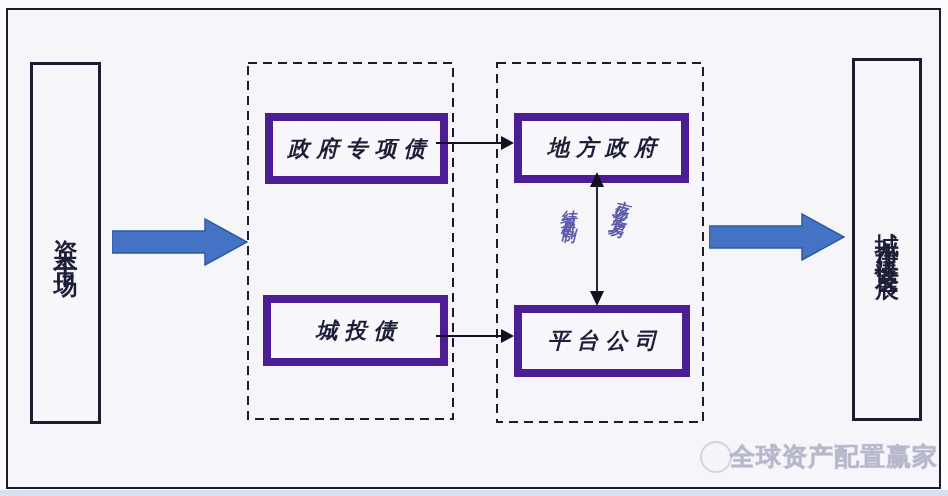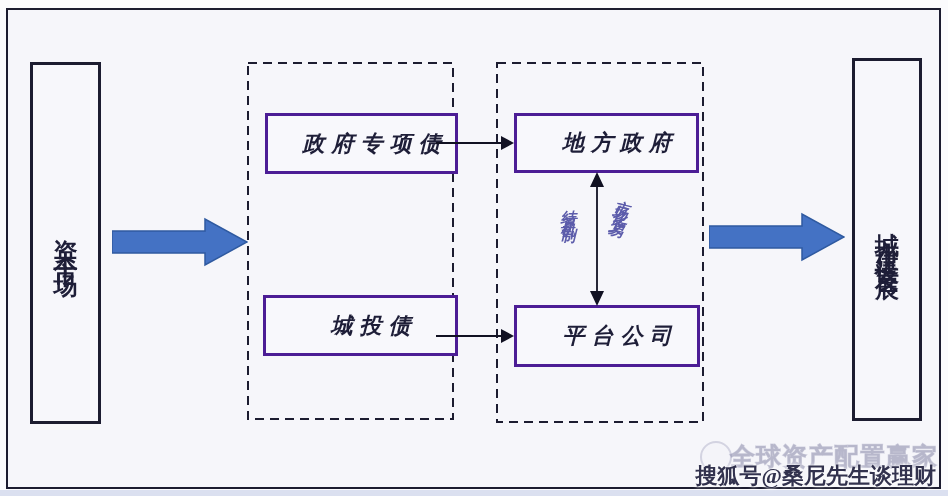--- a/index.html
+++ b/index.html
@@ -19,24 +19,24 @@
   }
   .vbox{
     position:absolute;border:3px solid #1c1c30;background:#f7f7fb;
     display:flex;align-items:center;justify-content:center;
   }
   .vbox .vtext{
     writing-mode:vertical-rl;text-orientation:upright;
     font-weight:bold;color:#1e1e38;font-size:24px;
   }
   .node{
-    position:absolute;border:3px solid #4c1d95;background:#f8f8fc;
+    position:absolute;border:8px solid #4c1d95;background:#f8f8fc;
     display:flex;align-items:center;justify-content:center;
     font-weight:bold;font-style:italic;color:#1e1e38;
-    font-size:22px;letter-spacing:7px;text-indent:7px;padding-left:20px;
+    font-size:22px;letter-spacing:7px;text-indent:7px;
   }
   .dashed-rect{position:absolute;}
   .arrow-svg{position:absolute;}
   .link-label{
     position:absolute;writing-mode:vertical-rl;text-orientation:upright;
     color:#5c5cab;font-weight:bold;font-style:italic;font-size:15px;
     letter-spacing:6px;
   }
   .link-label.slanted{transform:rotate(14deg);}
   .wm-line1{
@@ -121,15 +121,14 @@
   <svg class="arrow-svg" style="left:709px;top:209px;" width="136" height="56" viewBox="0 0 136 56">
     <polygon points="0,17 93,17 93,5 135,28 93,51 93,39 0,39" fill="#4472c4" stroke="#2f5aa0" stroke-width="1.5"></polygon>
   </svg>
 
   <div class="vbox" style="left:852px;top:58px;width:64px;height:357px;">
     <span class="vtext" style="letter-spacing:9px;">城市建设发展</span>
   </div>
 
   <div class="wm-circle"></div>
   <div class="wm-line1">全球资产配置赢家</div>
-  <div class="wm-line2">搜狐号@桑尼先生谈理财</div>
 
 </div>
 
 </body></html>

